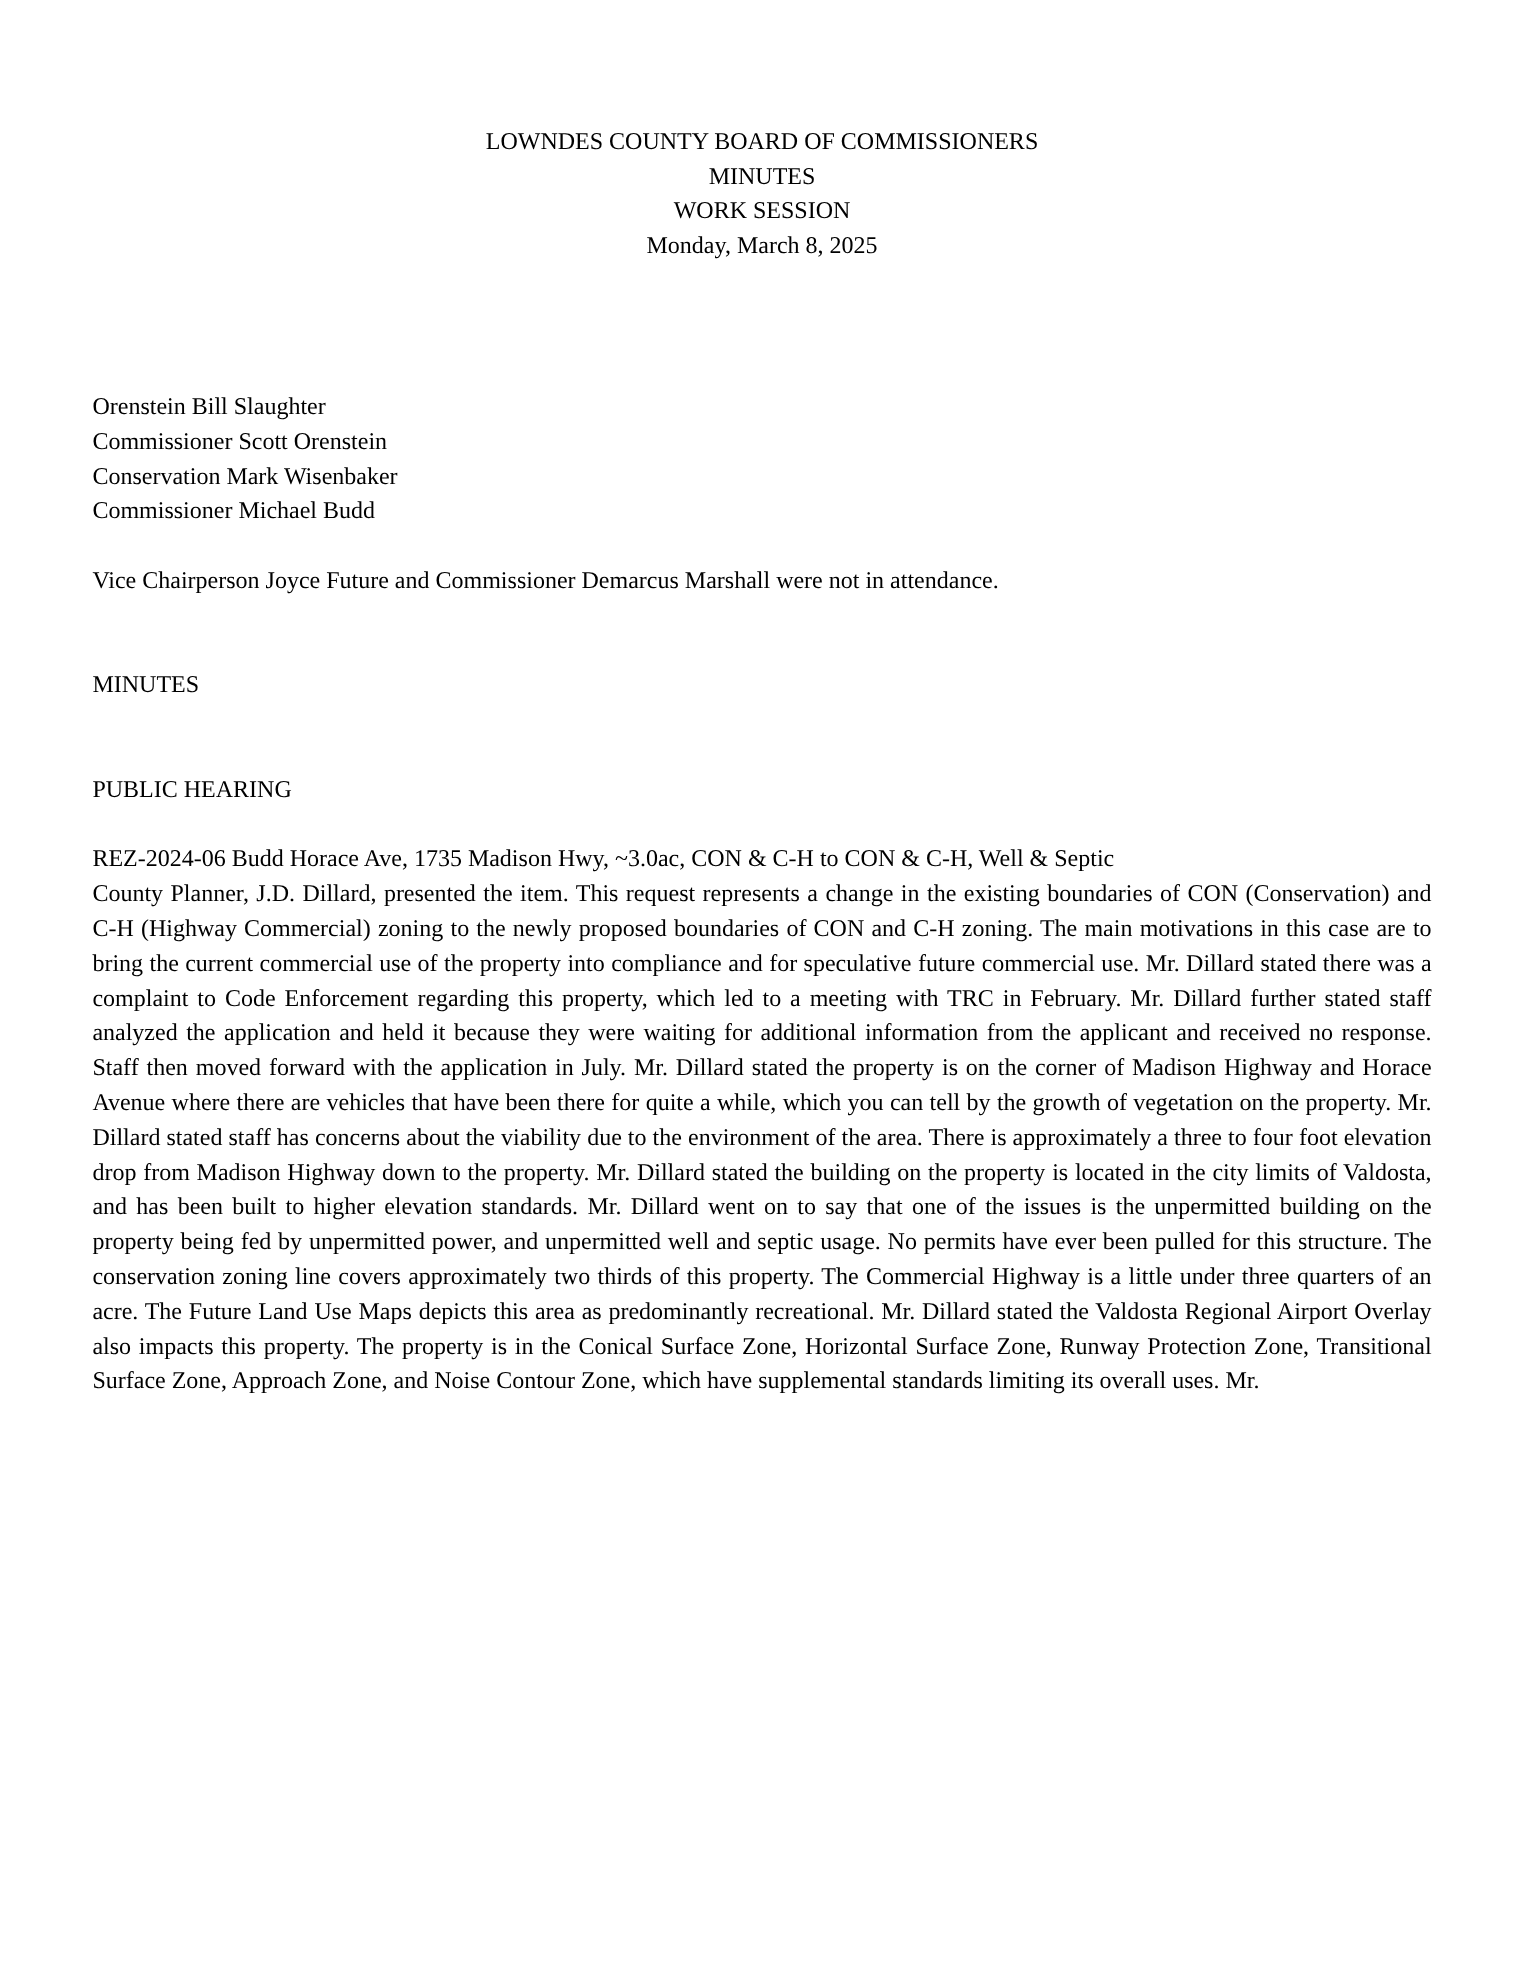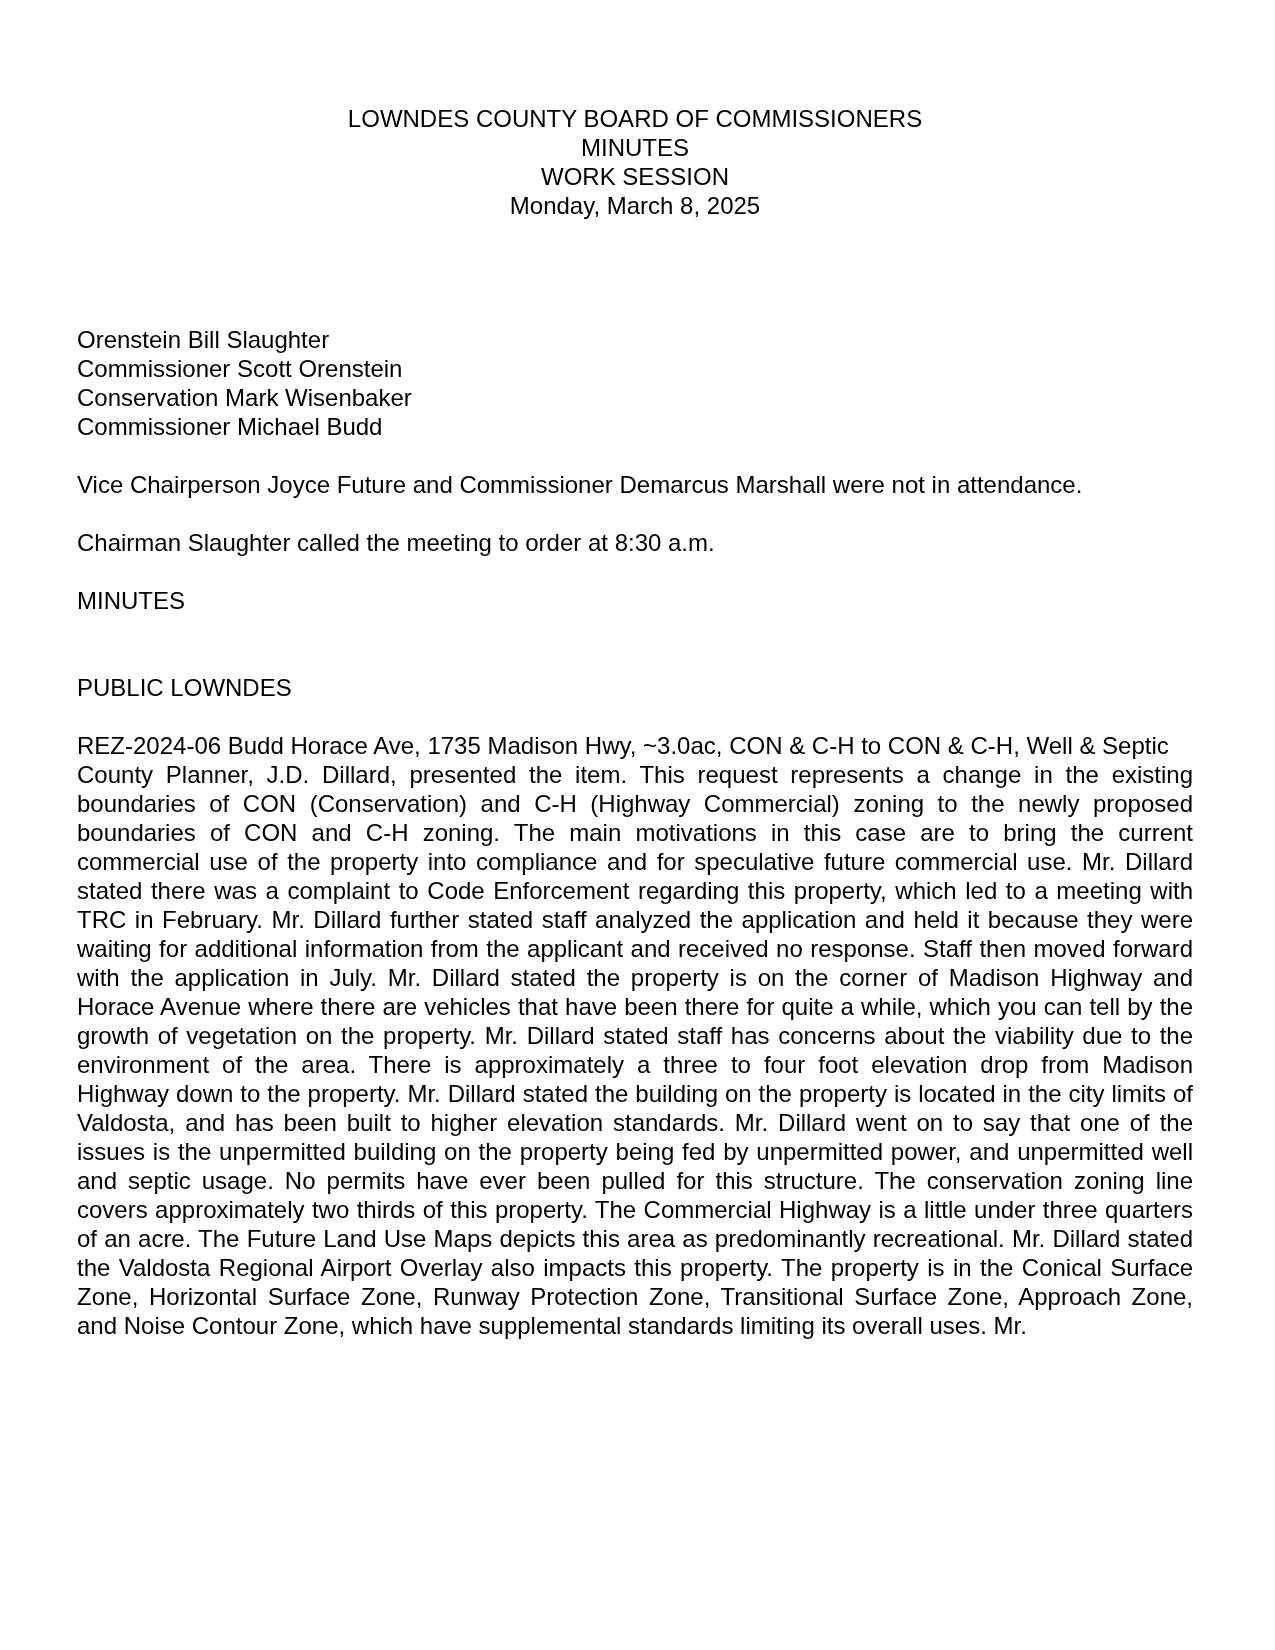--- a/index.html
+++ b/index.html
@@ -16,23 +16,24 @@
     color: #000000;
     padding: 104px 82px 0 77px;
     font-family: "Liberation Sans", "DejaVu Sans", sans-serif;
     font-size: 24px;
     line-height: 29px;
     overflow: hidden;
   }
   .page p, .page h1, .page h2, .page div.line {
     margin: 0;
     padding: 0;
-    font-size: 24px;
+    font-size: 20px;
     line-height: 29px;
     font-weight: normal;
+    font-family: Liberation Serif, serif;
   }
   .center { text-align: center; }
   .justify { text-align: justify; }
   .bold { font-weight: bold; }
   .gap { height: 29px; }
   .gap-lg { height: 105px; }
 </style>
 </head>
 <body>
 
@@ -53,31 +54,30 @@
     <div class="line">Conservation Mark Wisenbaker</div>
     <div class="line">Commissioner Michael Budd</div>
   </div>
 
   <div class="gap"></div>
 
   <p>Vice Chairperson Joyce Future and Commissioner Demarcus Marshall were not in attendance.</p>
 
   <div class="gap"></div>
 
-  <p>Chairman Slaughter called the meeting to order at 8:30 a.m.</p>
 
   <div class="gap"></div>
 
   <h2 class="bold">MINUTES</h2>
 
   <div class="gap"></div>
 
 
   <div class="gap"></div>
 
-  <h2 class="bold">PUBLIC LOWNDES</h2>
+  <h2 class="bold">PUBLIC HEARING</h2>
 
   <div class="gap"></div>
 
   <p class="justify bold">REZ-2024-06 Budd Horace Ave, 1735 Madison Hwy, ~3.0ac, CON &amp; C-H to CON &amp; C-H, Well &amp; Septic</p>
   <p class="justify">County Planner, J.D. Dillard, presented the item. This request represents a change in the existing boundaries of CON (Conservation) and C-H (Highway Commercial) zoning to the newly proposed boundaries of CON and C-H zoning.  The main motivations in this case are to bring the current commercial use of the property into compliance and for speculative future commercial use. Mr. Dillard stated there was a complaint to Code Enforcement regarding this property, which led to a meeting with TRC in February. Mr. Dillard further stated staff analyzed the application and held it because they were waiting for additional information from the applicant and received no response. Staff then moved forward with the application in July. Mr. Dillard stated the property is on the corner of Madison Highway and Horace Avenue where there are vehicles that have been there for quite a while, which you can tell by the growth of vegetation on the property. Mr. Dillard stated staff has concerns about the viability due to the environment of the area.  There is approximately a three to four foot elevation drop from Madison Highway down to the property. Mr. Dillard stated the building on the property is located in the city limits of Valdosta, and has been built to higher elevation standards. Mr. Dillard went on to say that one of the issues is the unpermitted building on the property being fed by unpermitted power, and unpermitted well and septic usage. No permits have ever been pulled for this structure. The conservation zoning line covers approximately two thirds of this property. The Commercial Highway is a little under three quarters of an acre. The Future Land Use Maps depicts this area as predominantly recreational. Mr. Dillard stated the Valdosta Regional Airport Overlay also impacts this property. The property is in the Conical Surface Zone, Horizontal Surface Zone, Runway Protection Zone, Transitional Surface Zone, Approach Zone, and Noise Contour Zone, which have supplemental standards limiting its overall uses. Mr.</p>
 
 </div>
 
 </body></html>

